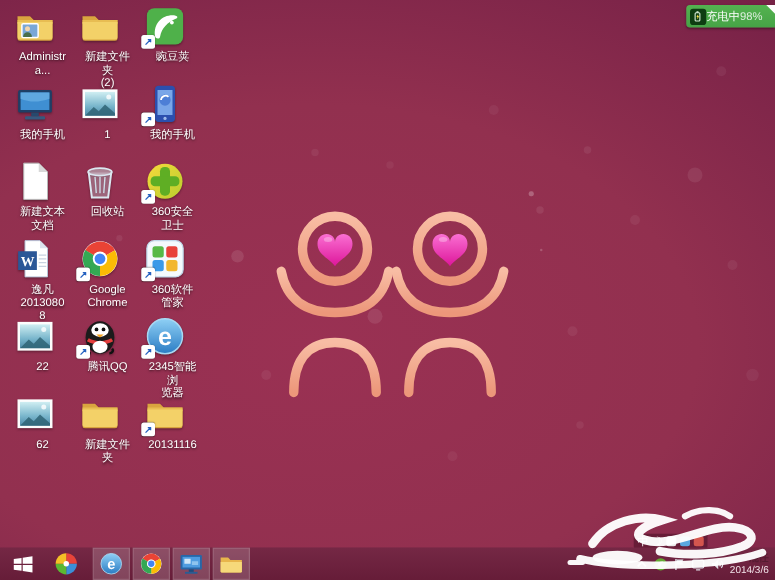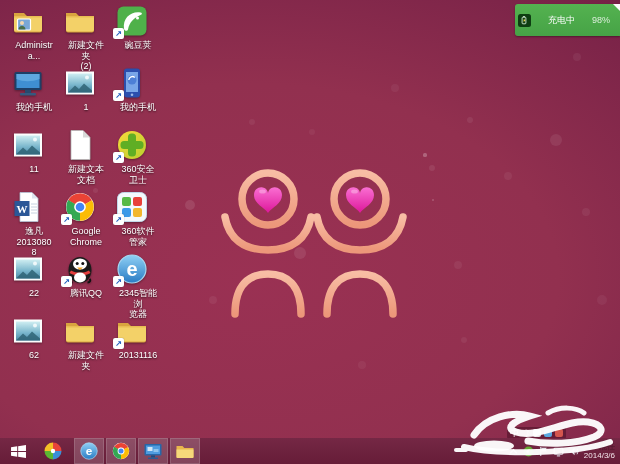--- a/index.html
+++ b/index.html
@@ -12,22 +12,22 @@
   .desktop{
     position:relative;width:620px;height:464px;overflow:hidden;
     background:radial-gradient(125% 105% at 40% 60%, var(--wallpaper-center) 0%, #92304f 40%, #7a2348 70%, var(--wallpaper-edge) 100%);
   }
   .bokeh{position:absolute;inset:0;z-index:1;pointer-events:none;}
   .dot{position:absolute;border-radius:50%;background:#fff;}
   .couple{position:absolute;left:218px;top:163px;z-index:1;}
 
   
   .battery{
-    position:absolute;top:4px;right:0;height:32px;z-index:6;display:flex;align-items:center;
-    gap:17px;padding:0 10px 0 3px;border-radius:3px 0 0 3px;color:#fff;font-size:9px;
+    position:absolute;top:4px;right:0;height:18px;z-index:6;display:flex;align-items:center;
+    gap:0;padding:0 10px 0 3px;border-radius:3px 0 0 3px;color:#fff;font-size:9px;
     background:linear-gradient(#54b250,var(--battery-green));box-shadow:0 1px 2px rgba(0,0,0,.35);
     cursor:pointer;
   }
   .bat-ic{width:13px;height:13px;background:#0e3d12;border-radius:2.5px;display:flex;align-items:center;justify-content:center;flex:none;}
   .bat-ic svg{width:10px;height:10px;display:block;}
   .battery .pct{opacity:.8;}
   .notch{position:absolute;right:0;top:0;width:0;height:0;border-left:7px solid transparent;border-top:7px solid #fdfdfd;}
 
   
   .icon-grid{position:absolute;left:2px;top:4px;z-index:2;display:grid;grid-template-columns:repeat(3,52px);grid-auto-rows:62px;}
@@ -210,41 +210,35 @@
             <path d="M13.8 14a3.6 3.6 0 0 1 6-2.5" stroke="#fff" stroke-width="1.4" fill="none"></path>
             <circle cx="17" cy="28.7" r="1.3" fill="#9db8e8"></circle>
           </svg>
           <span class="sc">↗</span>
         </div>
         <div class="dlabel">我的手机</div>
       </div>
       <div class="dicon">
         <div class="glyph">
           <svg viewBox="0 0 34 34">
-            <rect x="3" y="5.5" width="28" height="23" fill="#fdfdfd"></rect>
-            <linearGradient id="gSky" x1="0" y1="0" x2="0" y2="1">
-              <stop offset="0" stop-color="#cfeef2"></stop>
-              <stop offset=".6" stop-color="#79b6cc"></stop>
-              <stop offset="1" stop-color="#4e8aa8"></stop>
-            </linearGradient>
-            <rect x="5" y="7.5" width="24" height="19" fill="url(#gSky)"></rect>
-            <circle cx="24" cy="11.5" r="2" fill="#fff" opacity=".8"></circle>
-            <path d="M5 26.5l7-7 4 3.5 5-5.5 8 7v2H5z" fill="#2f6475" opacity=".85"></path>
-          </svg>
-        </div>
-        <div class="dlabel">11</div>
-      </div>
-      <div class="dicon">
-        <div class="glyph">
-          <svg viewBox="0 0 34 34">
             <path d="M8 2.5h12l7 7v22H8z" fill="#fff" stroke="#b8b8b8" stroke-width=".8"></path>
             <path d="M20 2.5l7 7h-7z" fill="#d8d8d8"></path>
           </svg>
         </div>
         <div class="dlabel">新建文本文档</div>
+      </div>
+      <div class="dicon">
+        <div class="glyph">
+          <svg viewBox="0 0 34 34">
+            <path d="M8 10l2.5 20h13L26 10" fill="rgba(230,240,248,.3)" stroke="#dbe7f0" stroke-width="1.6"></path>
+            <ellipse cx="17" cy="9.5" rx="9.5" ry="3" fill="rgba(240,248,255,.45)" stroke="#dbe7f0" stroke-width="1.4"></ellipse>
+            <path d="M13 13.5l1 13M17 13.5v13M21 13.5l-1 13" stroke="#cfdde8" stroke-width="1.1"></path>
+          </svg>
+        </div>
+        <div class="dlabel">回收站</div>
       </div>
       <div class="dicon">
         <div class="glyph">
           <svg viewBox="0 0 34 34">
             <linearGradient id="g360" x1="0" y1="0" x2="1" y2="1">
               <stop offset="0" stop-color="#f8d93c"></stop>
               <stop offset="1" stop-color="#b8cf2e"></stop>
             </linearGradient>
             <circle cx="17" cy="17" r="14" fill="url(#g360)"></circle>
             <rect x="13" y="5.5" width="8" height="23" rx="3.5" fill="#5fae24"></rect>

